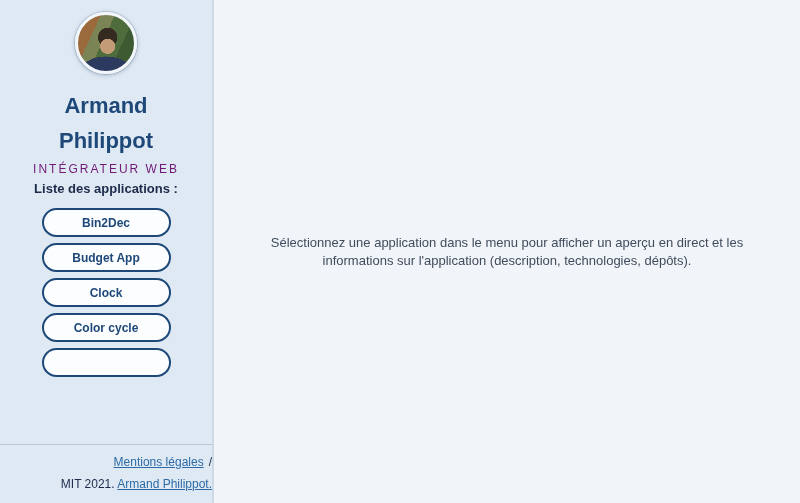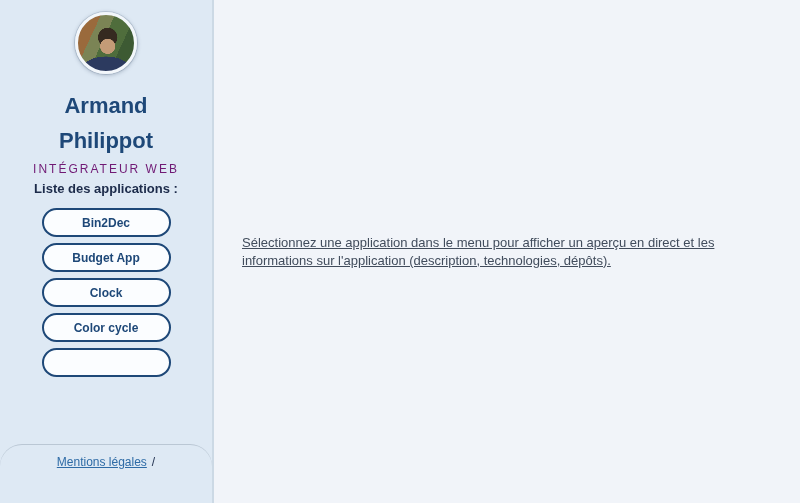--- a/index.html
+++ b/index.html
@@ -81,48 +81,46 @@
     display: flex;
     align-items: center;
     justify-content: center;
     cursor: pointer;
     flex-shrink: 0;
   }
   .sidebar-footer {
     height: 59px;
     border-top: 1px solid #bac7d4;
     padding-top: 9px;
-    text-align: center;
+    text-align: right;
     font-size: 12px;
     color: #1c2b4a;
     line-height: 16px;
-    border-radius: 22px;
   }
   .sidebar-footer .line2 { margin-top: 6px; }
   .footer-link {
     color: #2e6ba6;
     text-decoration: underline;
     cursor: pointer;
   }
   .slash { margin-left: 5px; }
 
   
   .main {
     flex: 1;
     display: flex;
     align-items: center;
     justify-content: center;
   }
   .placeholder-message {
     max-width: 530px;
-    text-align: left;
+    text-align: center;
     font-size: 13px;
     line-height: 18px;
     color: #414c5c;
-    text-decoration: underline;
   }
 </style>
 </head>
 <body>
 
 <div class="app">
 
   <aside class="sidebar">
 
     <div class="profile">
@@ -141,20 +139,24 @@
       <button class="app-btn">Budget App</button>
       <button class="app-btn">Clock</button>
       <button class="app-btn">Color cycle</button>
       <button class="app-btn"></button>
     </nav>
 
     <footer class="sidebar-footer">
       <div class="line1">
         <a class="footer-link">Mentions légales</a><span class="slash">/</span>
       </div>
+      <div class="line2">
+        <span>MIT 2021.</span>
+        <a class="footer-link">Armand Philippot.</a>
+      </div>
     </footer>
 
   </aside>
 
   <main class="main">
     <p class="placeholder-message">Sélectionnez une application dans le menu pour afficher un aperçu en direct et les informations sur l'application (description, technologies, dépôts).</p>
   </main>
 
 </div>
 

